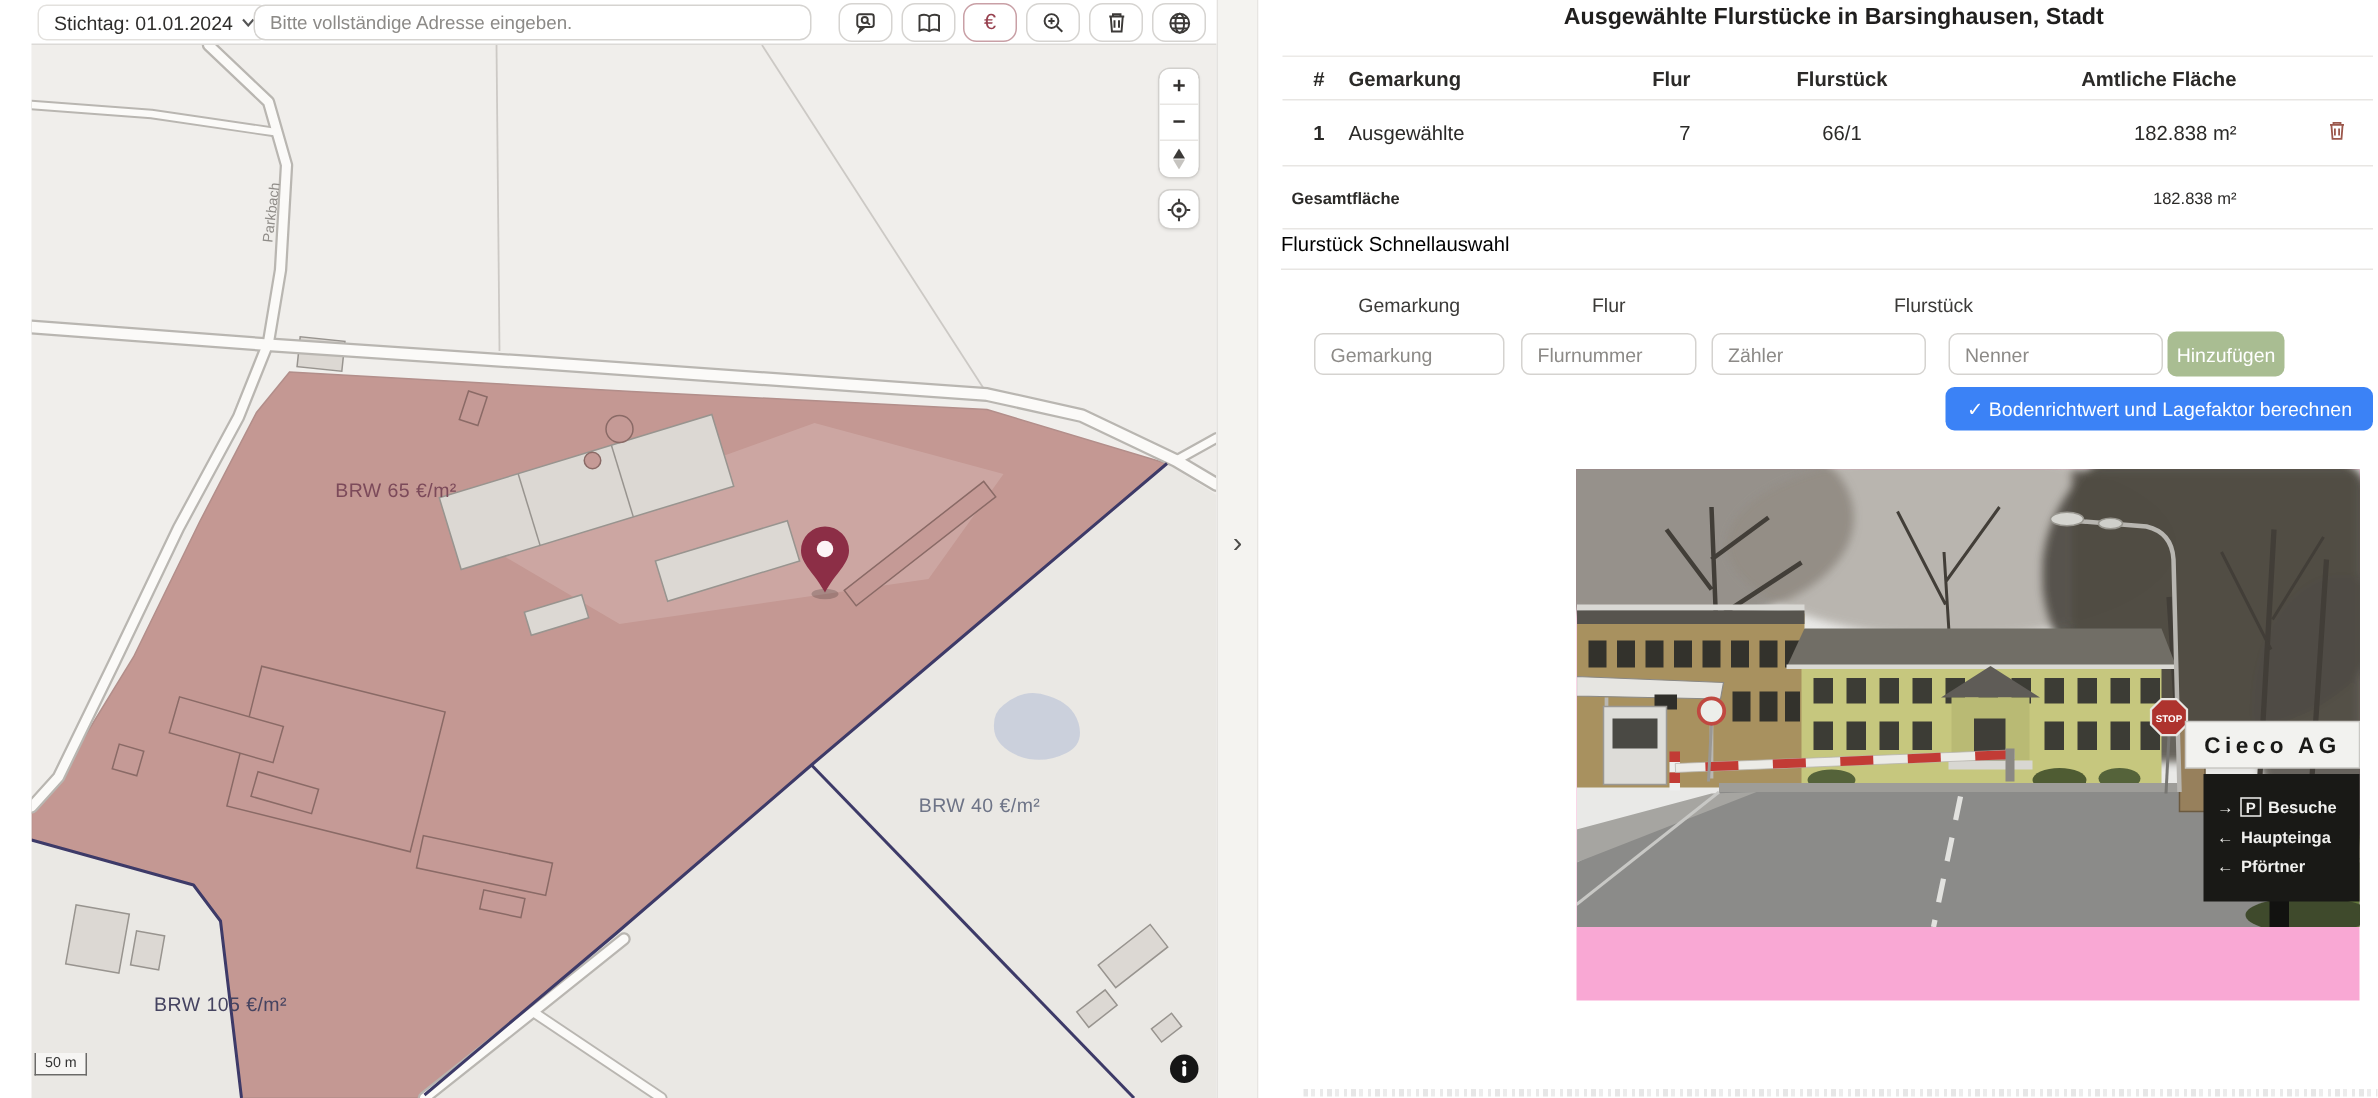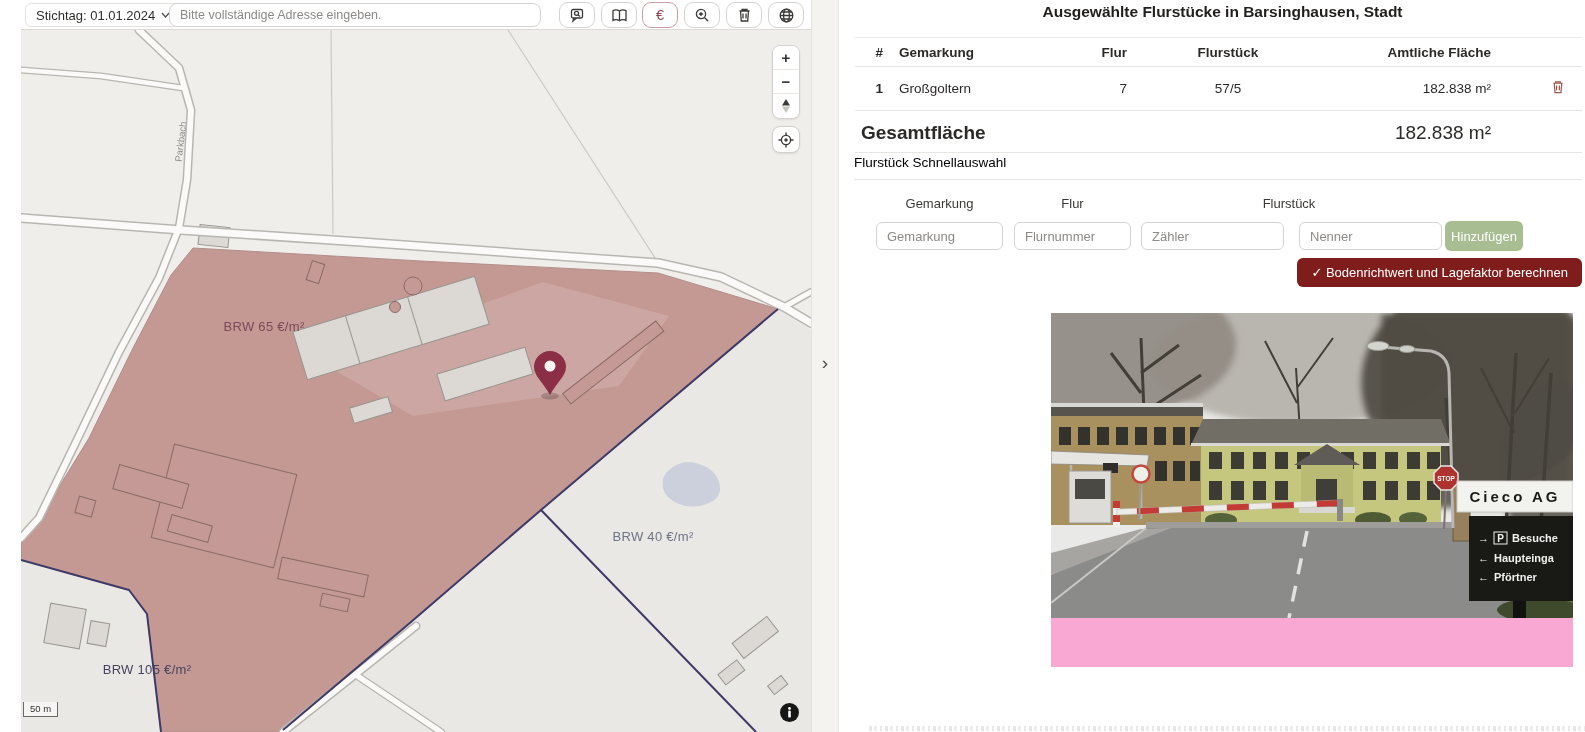--- a/index.html
+++ b/index.html
@@ -59,35 +59,35 @@
   .c-num { text-align:right; font-weight:700; }
   .c-gem { padding-left:16px; }
   .c-flur { text-align:right; padding-right:16px; }
   .c-fs { text-align:center; }
   .c-fl { text-align:right; padding-right:42px; }
   .c-act { text-align:center; }
   .rowtrash { background:none; border:none; cursor:pointer; }
 
   .totalrow { left:16px; top:113px; width:727px; height:40px; display:grid;
               grid-template-columns:1fr 220px 49px; align-items:center;
-              border-bottom:1px solid #e8e6e3; font-size:19px; }
+              border-bottom:1px solid #e8e6e3; font-size:11px; }
   .totalrow .lab { font-weight:700; padding-left:6px; }
   .totalrow .val { text-align:right; padding-right:42px; }
 
   .seclabel { left:15px; top:146px; width:728px; height:34px; line-height:34px; font-size:13.5px;
               color:#000000; border-bottom:1px solid #e8e6e3; }
 
   .form { left:0; top:196px; width:767px; height:60px; }
   .flabel { top:0; height:20px; text-align:center; font-size:13px; color:#3b3a38; }
   .finput { top:26px; height:28px; border:1px solid #d5d3d0; border-radius:6px; padding:0 10px;
             font-size:13px; color:#2f2e2c; outline:none; font-family:"Liberation Sans", sans-serif; }
   .finput::placeholder { color:#8c8a87; }
   .addbtn { top:25px; left:606px; width:78px; height:30px; background:#a9bd92; color:#fff; border:none;
             border-radius:6px; font-size:13px; cursor:pointer; }
-  .ctabtn { top:258px; right:24px; height:29px; background:#7f1d1d; color:#fff; border:none;
+  .ctabtn { top:258px; right:24px; height:29px; background:#3b82f6; color:#fff; border:none;
             border-radius:6px; font-size:13px; padding:0 14px; cursor:pointer; }
 
   .photo { left:212px; top:313px; width:522px; height:354px; overflow:hidden; background:#f9a8d4; }
 
   .clipped { left:30px; top:726px; width:720px; height:5px; opacity:.45;
              background:repeating-linear-gradient(90deg,#c9c9c9 0 3px,transparent 3px 5px,
                         #d6d6d6 5px 8px,transparent 8px 11px,#cfcfcf 11px 13px,transparent 13px 16px); }
 </style>
 </head>
 <body>
@@ -257,23 +257,23 @@
       <div class="trow head">
         <div class="c-num">#</div>
         <div class="c-gem">Gemarkung</div>
         <div class="c-flur">Flur</div>
         <div class="c-fs">Flurstück</div>
         <div class="c-fl">Amtliche Fläche</div>
         <div class="c-act"></div>
       </div>
       <div class="trow data">
         <div class="c-num">1</div>
-        <div class="c-gem">Großgoltern</div>
+        <div class="c-gem">Ausgewählte</div>
         <div class="c-flur">7</div>
-        <div class="c-fs">57/5</div>
+        <div class="c-fs">66/1</div>
         <div class="c-fl">182.838 m²</div>
         <div class="c-act">
           <button class="rowtrash">
             <svg width="14" height="16" viewBox="0 0 15 16" fill="none" stroke="#9c584c" stroke-width="1.3">
               <path d="M2.5,4 H12.5 M5,4 V2.5 H10 V4 M3.5,4 L4.3,14 H10.7 L11.5,4"></path>
               <path d="M6,6.5 V11.5 M9,6.5 V11.5"></path>
             </svg>
           </button>
         </div>
       </div>

